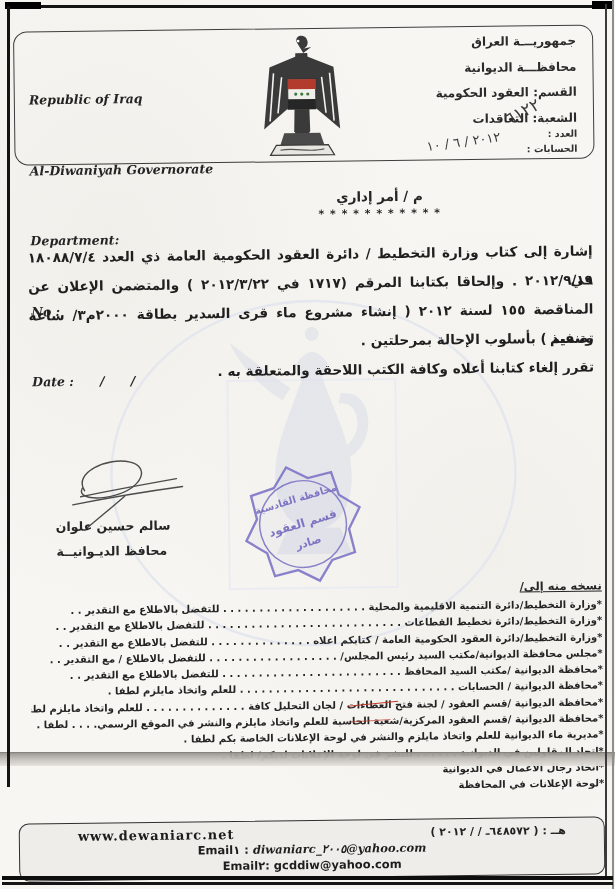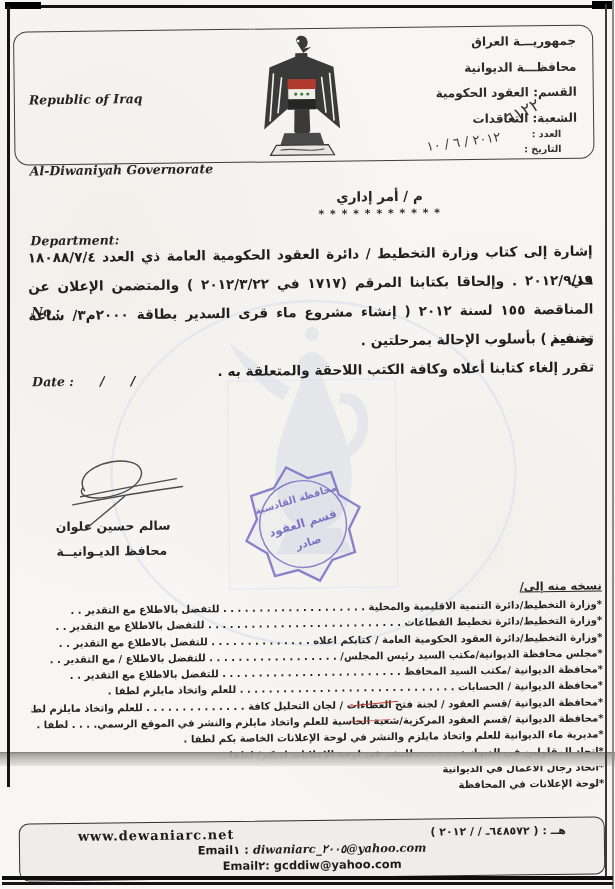--- a/index.html
+++ b/index.html
@@ -23,21 +23,21 @@
   .bline1{left:2px;top:876px;width:611px;height:4px;background:#0e0e0e;}
   .bline2{left:2px;top:882px;width:611px;height:3px;background:#161616;}
 
   
   .header-box{position:absolute;left:18px;top:28px;width:578px;height:132px;
     border:1.6px solid #3d3d3d;border-radius:14px;}
   .hdr-en{position:absolute;left:14px;top:9px;font-family:"DejaVu Serif",serif;
     font-style:italic;font-weight:bold;font-size:12.5px;color:#242424;line-height:23.5px;white-space:pre;}
   .hdr-ar{position:absolute;right:16px;top:3px;text-align:right;direction:rtl;
     font-weight:bold;font-size:12px;color:#2b2b2b;line-height:25.5px;}
-  .hdr-meta{position:absolute;right:32px;top:100px;text-align:right;direction:rtl;
+  .hdr-meta{position:absolute;right:16px;top:100px;text-align:right;direction:rtl;
     font-size:9.5px;font-weight:bold;line-height:15px;color:#303030;}
   .emblem{position:absolute;left:235px;top:4px;width:104px;height:126px;}
 
   .hand{position:absolute;color:#3a3a3a;font-weight:normal;z-index:3;}
   .hand-num{left:508px;top:104px;font-size:17px;transform:rotate(-27deg);letter-spacing:2px;}
   .hand-date{left:430px;top:136px;font-size:13px;transform:rotate(-7deg);direction:rtl;letter-spacing:1px;}
 
   
   .subject{position:absolute;left:150px;right:0;top:189px;text-align:center;
     font-size:13.5px;font-weight:bold;direction:rtl;}
@@ -138,21 +138,21 @@
       </svg>
 
       <div class="hdr-ar">
         <div>جمهوريـــة العراق</div>
         <div>محافظـــة الديوانية</div>
         <div>القسم: العقود الحكومية</div>
         <div>الشعبة: التعاقدات</div>
       </div>
       <div class="hdr-meta">
         <div>العدد :</div>
-        <div>التاريخ :</div>
+        <div>الحسابات :</div>
       </div>
     </div>
 
     <div class="hand hand-num">٦١٢٢</div>
     <div class="hand hand-date">٢٠١٢ / ٦ / ١٠</div>
 
     <div class="subject">م / أمر إداري</div>
     <div class="stars">* * * * * * * * * * *</div>
 
     <div class="body-block">

